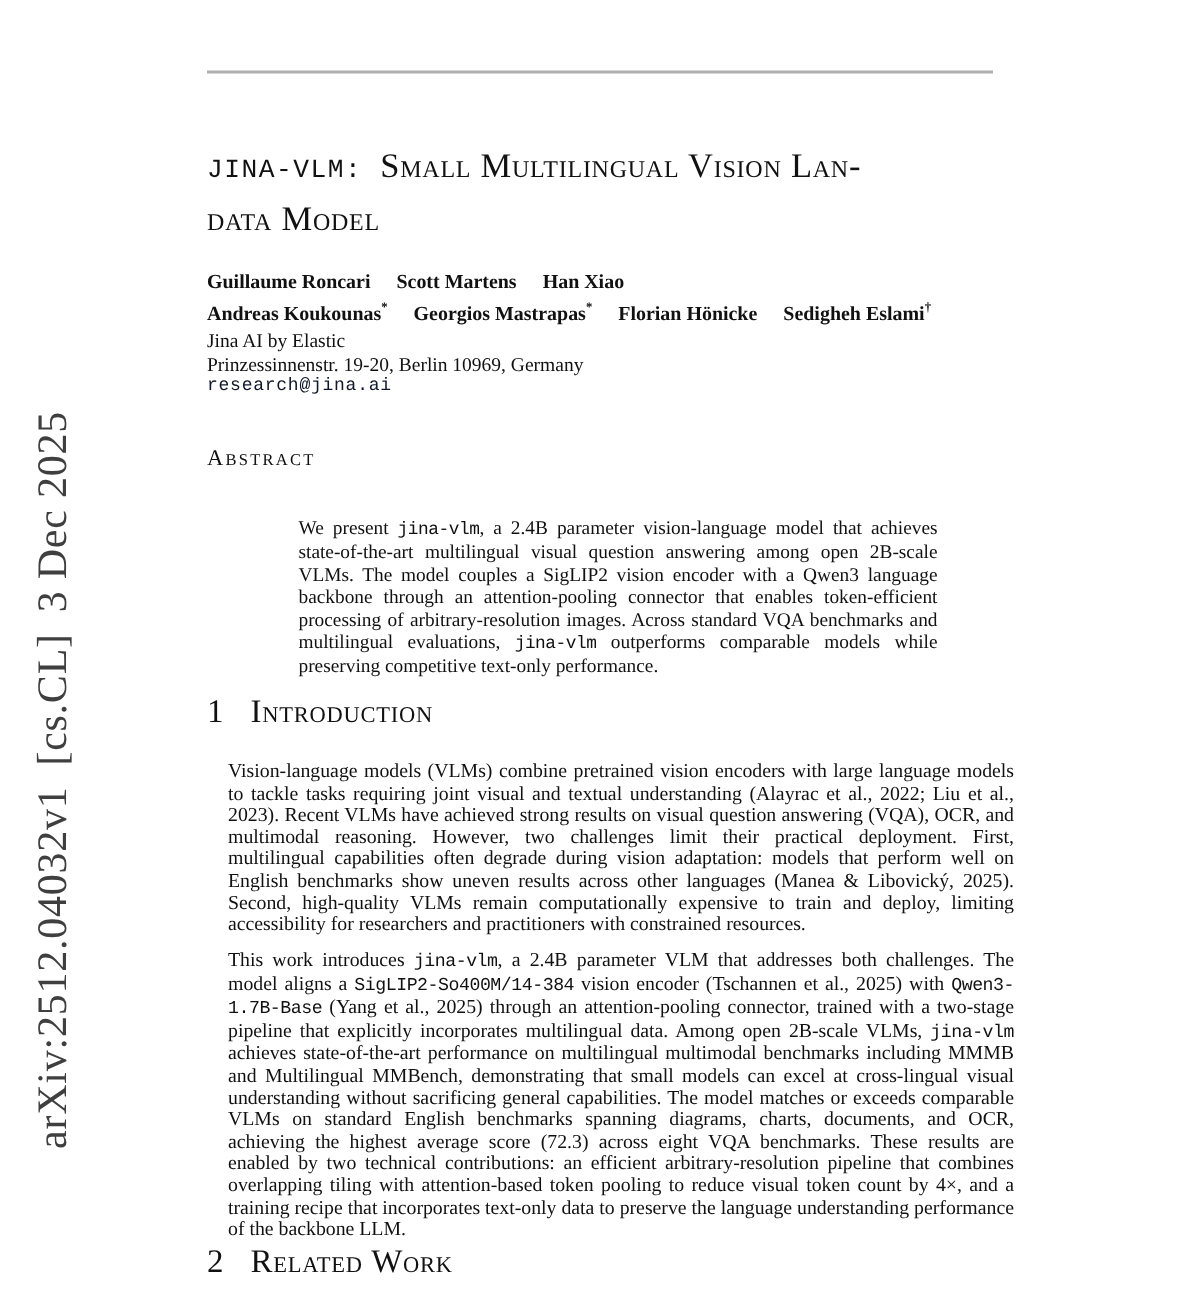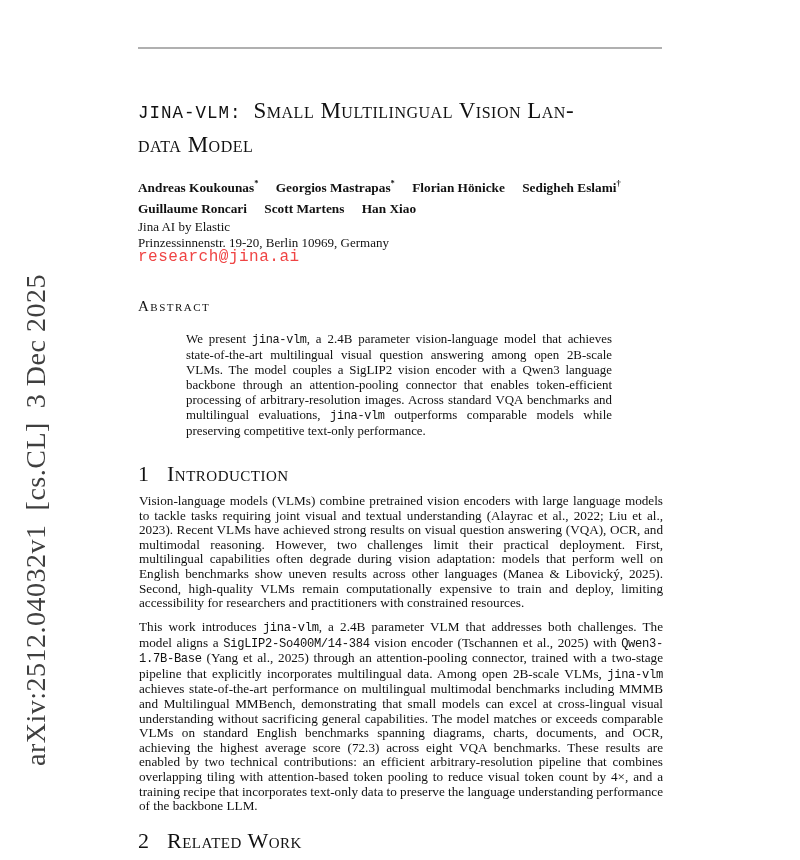--- a/index.html
+++ b/index.html
@@ -63,23 +63,23 @@
     font-size: 8.5px;
     position: relative; top: -1px;
     vertical-align: super;
   }
 
   
   .affil { top: 219px; font-size: 13px; line-height: 15.5px; }
   .affil .it { }
   .affil-email {
     font-family: "Liberation Mono", monospace;
-    font-size: 16px;
+    font-size: 12px;
     letter-spacing: 0.5px;
-    color: #ef4444;
+    color: #0f172a;
   }
 
   
   .abstract-heading {
     top: 298px;
     text-align: left;
     font-variant: small-caps;
     font-size: 15px;
     letter-spacing: 1.5px;
   }
@@ -108,49 +108,49 @@
     hyphens: auto;
   }
   .p1 { top: 493px; }
   .p2 { top: 619px; }
 
   .mono-inline {
     font-family: "Liberation Mono", monospace;
     font-size: 0.92em;
     letter-spacing: -0.3px;
   }
-  p { margin: 1px; }
+  p { margin: 14px; }
 </style>
 </head>
 <body>
 
 <div class="page">
 
   <div class="watermark">
     <span>arXiv:2512.04032v1</span><span class="wm-cat">[cs.CL]</span><span>3 Dec 2025</span>
   </div>
 
   <div class="rule"></div>
 
   <div class="col title">
     <span class="mono-title"><span>jina-vlm</span><span>:</span></span><span class="gap"></span><span class="sc">Small Multilingual Vision Lan-</span><br>
     <span class="sc">data Model</span>
   </div>
 
   <div class="col authors">
     <div>
+      <span class="author"><span>Guillaume Roncari</span><sup></sup></span>
+      <span class="author"><span>Scott Martens</span><sup></sup></span>
+      <span class="author"><span>Han Xiao</span><sup></sup></span>
+    </div>
+    <div>
       <span class="author"><span>Andreas Koukounas</span><sup>*</sup></span>
       <span class="author"><span>Georgios Mastrapas</span><sup>*</sup></span>
       <span class="author"><span>Florian Hönicke</span><sup></sup></span>
       <span class="author"><span>Sedigheh Eslami</span><sup>†</sup></span>
-    </div>
-    <div>
-      <span class="author"><span>Guillaume Roncari</span><sup></sup></span>
-      <span class="author"><span>Scott Martens</span><sup></sup></span>
-      <span class="author"><span>Han Xiao</span><sup></sup></span>
     </div>
   </div>
 
   <div class="col affil">
     <div><span>Jina AI </span><span class="it">by</span><span> Elastic</span></div>
     <div>Prinzessinnenstr. 19-20, Berlin 10969, Germany</div>
     <div class="affil-email">research@jina.ai</div>
   </div>
 
   <div class="col abstract-heading">Abstract</div>

